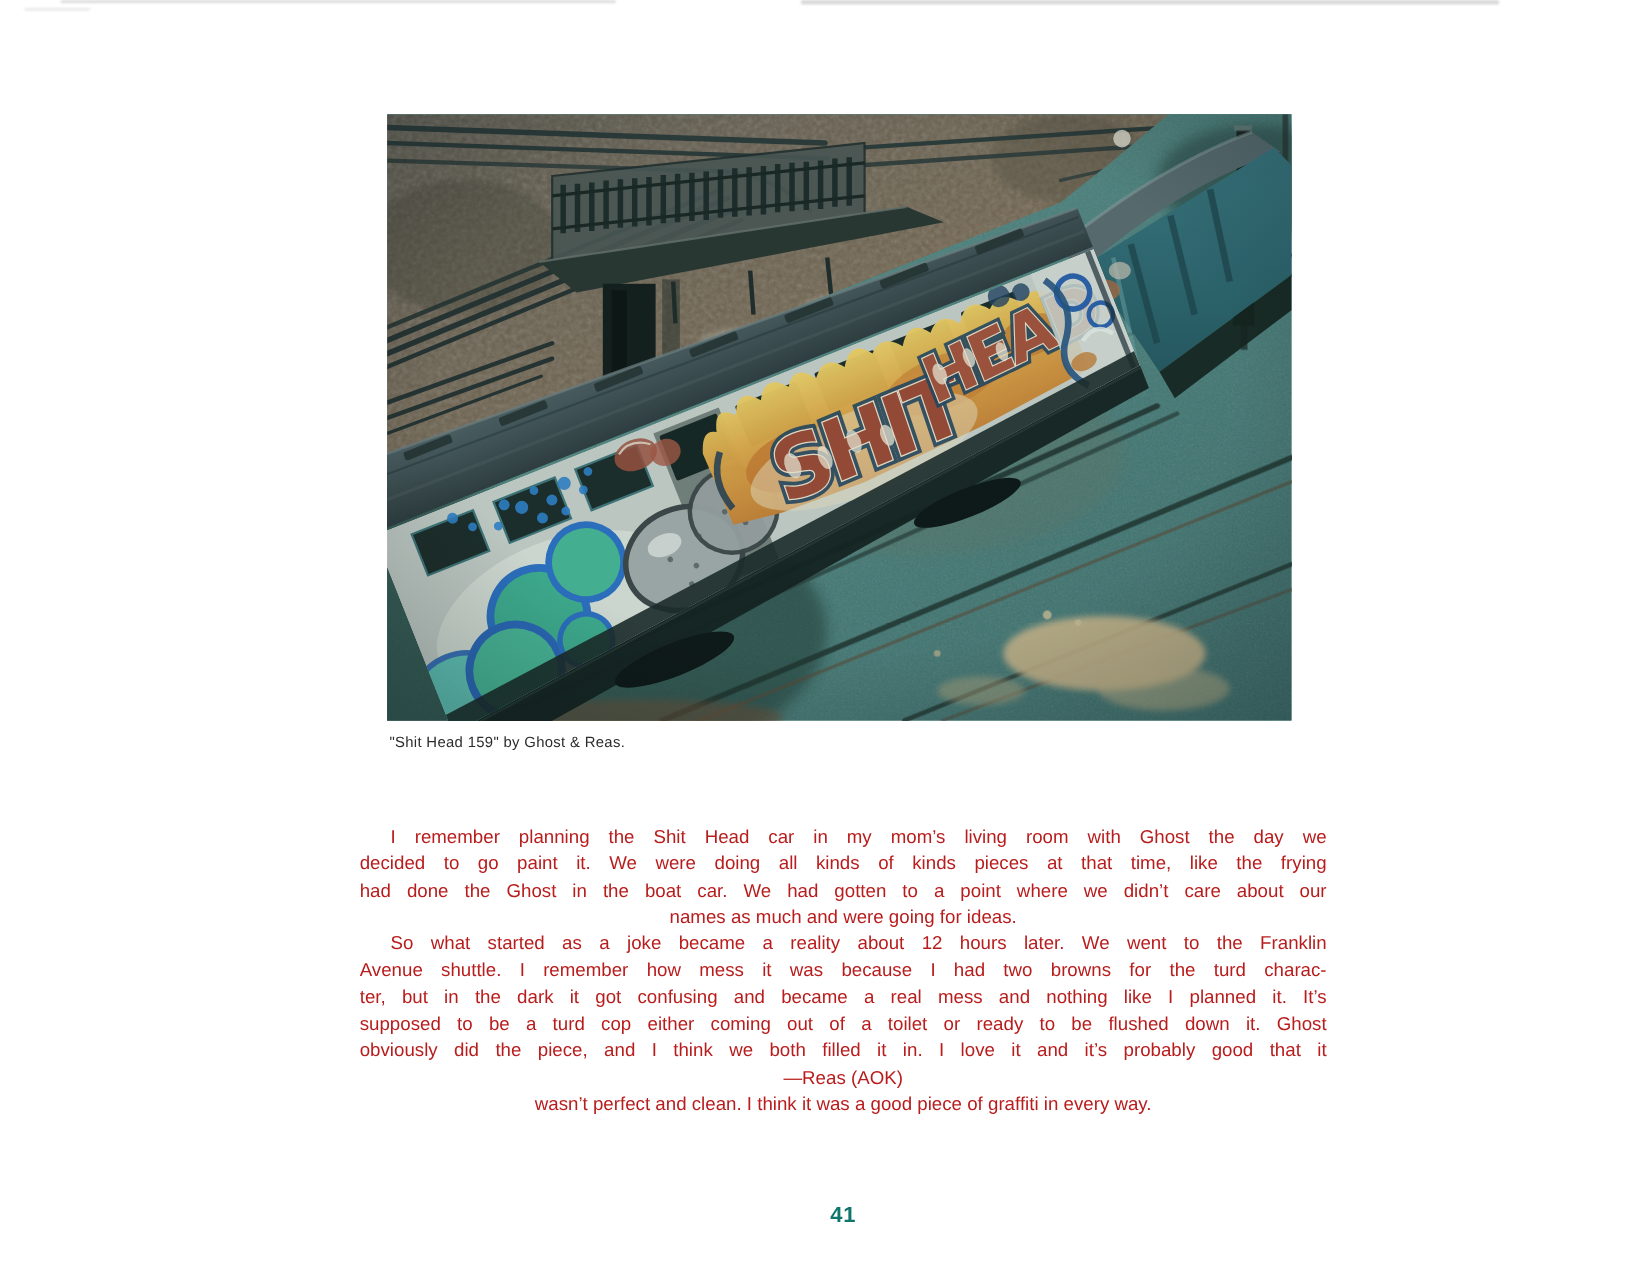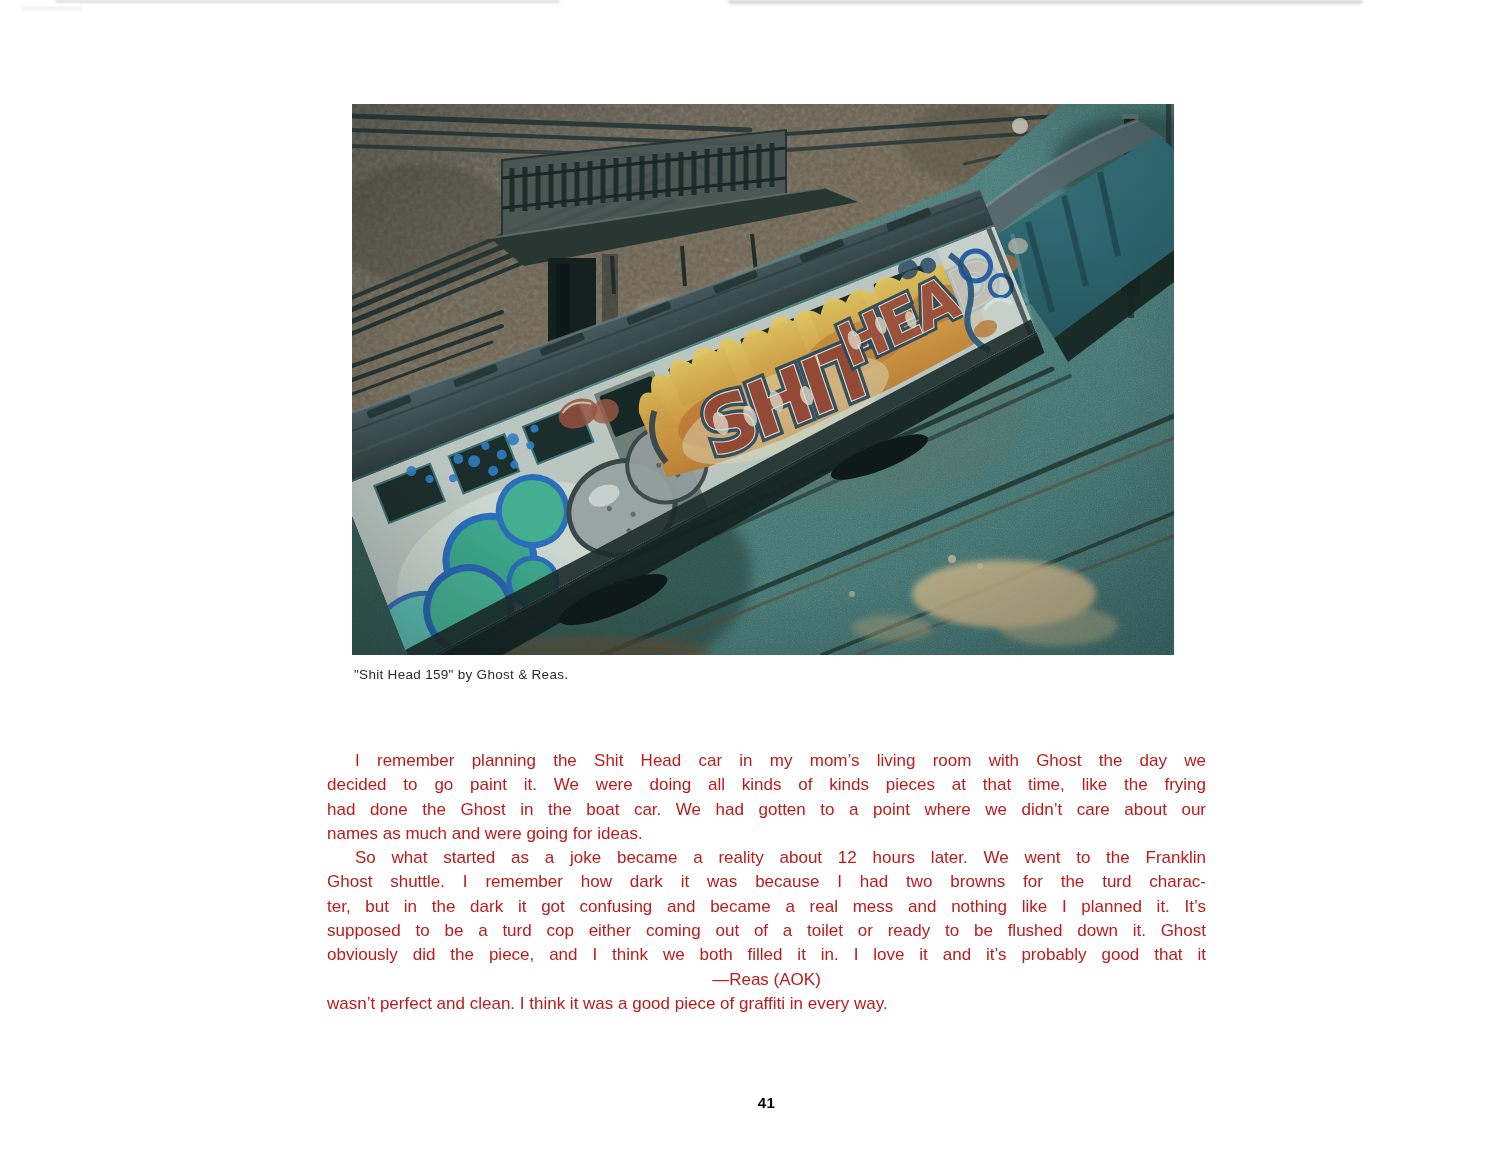--- a/index.html
+++ b/index.html
@@ -22,28 +22,28 @@
 
   .caption{
     position:absolute;left:354px;top:667px;width:600px;
     font-size:13.5px;letter-spacing:.3px;color:#2c2c2c;
   }
 
   .bodytext{
     position:absolute;left:327px;top:749px;width:879px;
     font-size:17px;line-height:24.3px;color:#b91c1c;
   }
-  .line{white-space:normal;}
+  .line{white-space:normal;text-align:center;}
   .jl{text-align:justify;text-align-last:justify;}
   .indent{text-indent:28px;}
   .attribution{text-align:center;}
 
   .pagenum{
     position:absolute;left:327px;top:1094px;width:879px;
-    text-align:center;font-size:15px;font-weight:bold;letter-spacing:.5px;color:#000000;
+    text-align:center;font-size:20px;font-weight:bold;letter-spacing:.5px;color:#0f766e;
   }
 </style>
 </head>
 <body>
 
 <div class="scan-artifact artifact-left"></div>
 <div class="scan-artifact artifact-right"></div>
 <div class="scan-artifact artifact-small"></div>
 
 <div class="photo">
@@ -338,21 +338,21 @@
 </div>
 
 <div class="caption">"Shit Head 159" by Ghost &amp; Reas.</div>
 
 <div class="bodytext">
   <div class="line jl indent">I remember planning the Shit Head car in my mom’s living room with Ghost the day we</div>
   <div class="line jl">decided to go paint it. We were doing all kinds of kinds pieces at that time, like the frying</div>
   <div class="line jl">had done the Ghost in the boat car. We had gotten to a point where we didn’t care about our</div>
   <div class="line">names as much and were going for ideas.</div>
   <div class="line jl indent">So what started as a joke became a reality about 12 hours later. We went to the Franklin</div>
-  <div class="line jl">Ghost shuttle. I remember how dark it was because I had two browns for the turd charac-</div>
+  <div class="line jl">Avenue shuttle. I remember how mess it was because I had two browns for the turd charac-</div>
   <div class="line jl">ter, but in the dark it got confusing and became a real mess and nothing like I planned it. It’s</div>
   <div class="line jl">supposed to be a turd cop either coming out of a toilet or ready to be flushed down it. Ghost</div>
   <div class="line jl">obviously did the piece, and I think we both filled it in. I love it and it’s probably good that it</div>
   <div class="line attribution">—Reas (AOK)</div>
   <div class="line">wasn’t perfect and clean. I think it was a good piece of graffiti in every way.</div>
 </div>
 
 <div class="pagenum">41</div>
 
 </body></html>

